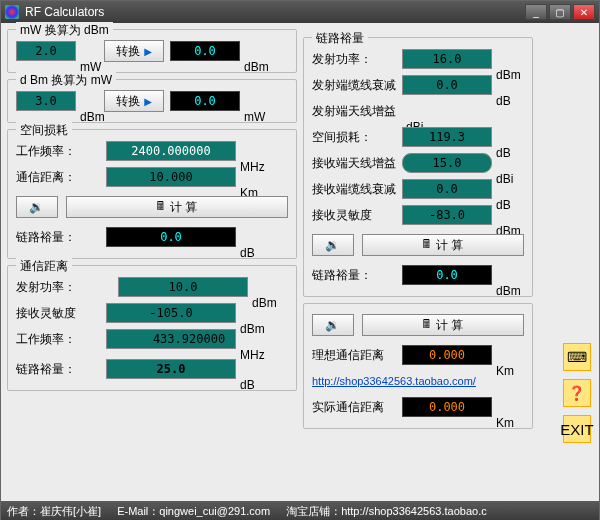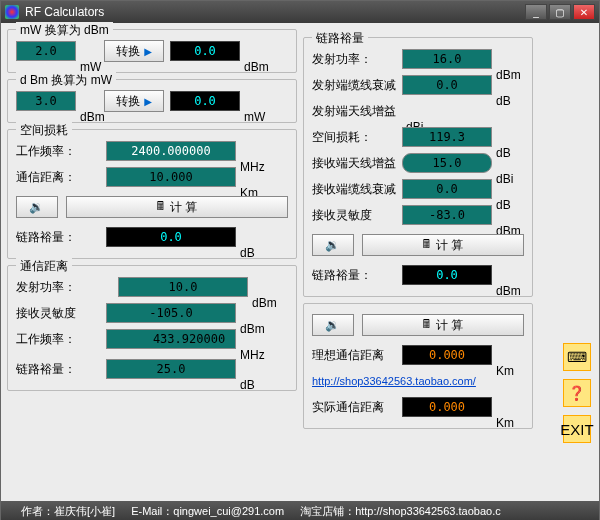--- a/index.html
+++ b/index.html
@@ -22,21 +22,21 @@
 .inp { height: 20px; border: 1px solid #888; background: #0f766e; text-align: center; font-family: monospace; font-size: 12px; }
 .inp.sel { background: #0f766e; color: #fff; }
 .btn { height: 22px; border: 1px solid #888; background: linear-gradient(#fdfdfd,#dedede); display: flex; align-items: center; justify-content: center; cursor: pointer; font-size: 12px; }
 .btn .arrow { color: #0066cc; margin-left: 4px; font-size: 10px; }
 .btn.small { width: 42px; }
 .display { height: 20px; background: #000; color: #0ff; border: 1px solid #444; text-align: center; font-family: monospace; font-size: 12px; display: flex; align-items: center; justify-content: center; }
 .display.org { color: #f80; }
 .calc-icon { margin-right: 6px; }
 .sidebar { position: absolute; right: 6px; top: 320px; width: 30px; }
 .sidebtn { width: 28px; height: 28px; border: 1px solid #fa0; background: #ffe680; margin-bottom: 8px; display: flex; align-items: center; justify-content: center; font-size: 14px; }
-.statusbar { height: 20px; background: linear-gradient(#5a5a5a,#3a3a3a); color: #fff; display: flex; align-items: center; font-size: 11px; padding: 0 20px; }
+.statusbar { height: 20px; background: linear-gradient(#5a5a5a,#3a3a3a); color: #fff; display: flex; align-items: center; font-size: 11px; padding: 0 6px; }
 .statusbar span.seg { margin-right: 16px; white-space: nowrap; }
 .link { color: #0044cc; text-decoration: underline; font-size: 11px; }
 .spacer { height: 4px; }
 </style>
 </head>
 <body>
 
 <div class="window">
   <div class="titlebar">
     <div class="icon"></div>
@@ -124,21 +124,21 @@
           <span class="unit">dBm</span>
         </div>
         <div class="row">
           <span class="lbl">工作频率：</span>
           <input class="inp" style="width: 130px; padding-left: 36px;" value="433.920000">
           <span class="unit">MHz</span>
         </div>
         <div class="spacer"></div>
         <div class="row">
           <span class="lbl">链路裕量：</span>
-          <input class="inp" style="width: 130px;" value="25.0">
+          <input class="inp" style="width: 130px; font-weight: bold;" value="25.0">
           <span class="unit">dB</span>
         </div>
       </div>
     </div>
 
     <div class="col right">
 
       <div class="groupbox">
         <div class="legend">链路裕量</div>
         <div class="row">

